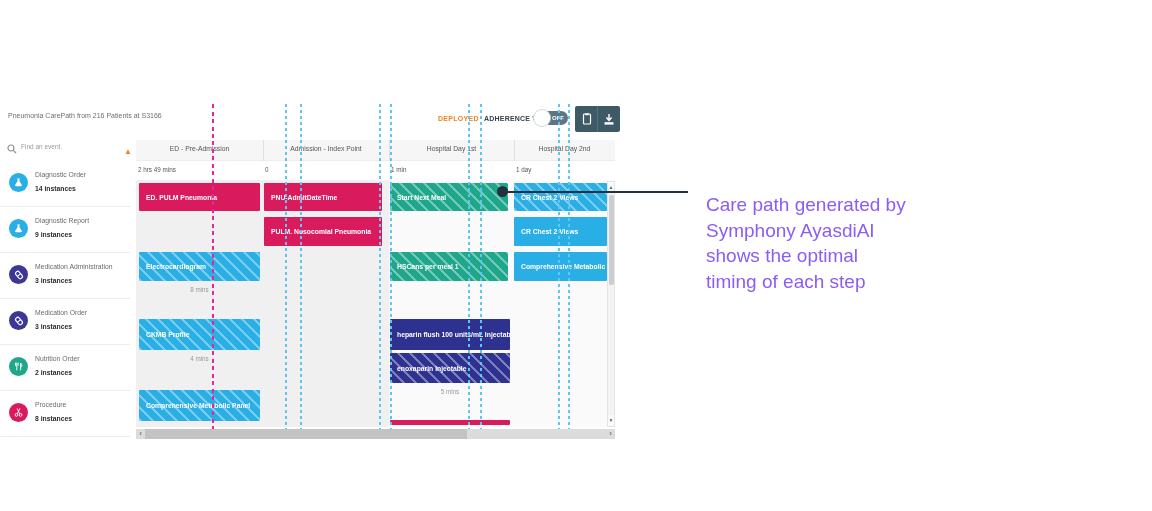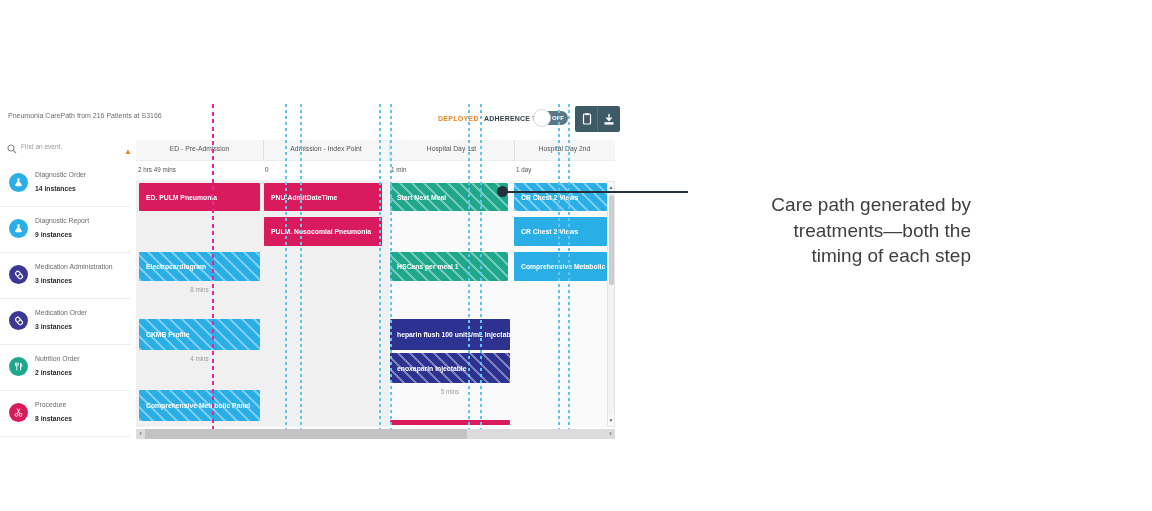--- a/index.html
+++ b/index.html
@@ -54,21 +54,21 @@
   .vscroll { position:absolute; left:471px; top:41px; width:8px; height:246px; background:#f3f3f3; border:1px solid #e4e4e4; }
   .vscroll .arr { position:absolute; left:0; width:6px; height:11px; font-size:5px; color:#666; text-align:center; line-height:11px; background:#f9f9f9; }
   .vscroll .thumb { position:absolute; left:0.5px; top:13px; width:5px; height:90px; background:#cdcdcd; border-radius:2px; }
   .hscroll { position:absolute; left:0; top:289px; width:479px; height:10px; background:#dcdcdc; }
   .hscroll .arr { position:absolute; top:0; width:9px; height:10px; font-size:8px; color:#555; text-align:center; line-height:9px; }
   .hscroll .thumb { position:absolute; left:9px; top:0; width:322px; height:10px; background:#c3c3c3; }
 
   
   .callout-line { position:absolute; left:503px; top:191px; width:185px; height:2px; background:#23313d; }
   .callout-dot { position:absolute; left:497px; top:186px; width:11px; height:11px; border-radius:50%; background:#23313d; }
-  .annotation { position:absolute; left:706px; top:192px; width:265px; font-size:19px; line-height:25.5px; color:#404040;text-align:right; }
+  .annotation { position:absolute; left:706px; top:192px; width:265px; font-size:19px; line-height:25.5px; color:#8b5cf6; }
 </style>
 </head>
 <body>
 <div id="canvas">
 
 
   <div class="app-title">Pneumonia CarePath from 216 Patients at S3166</div>
   <div class="deployed">DEPLOYED</div>
   <div class="adherence">ADHERENCE VIEW</div>
   <div class="toggle">
@@ -229,17 +229,18 @@
       <div class="arr" style="left:0;">‹</div>
       <div class="thumb"></div>
       <div class="arr" style="right:0;">›</div>
     </div>
   </div>
 
   <div class="callout-dot"></div>
   <div class="callout-line"></div>
   <div class="annotation" id="annotation">
       <div>Care path generated by</div>
-      <div>treatments—both the</div>
+      <div>Symphony AyasdiAI</div>
+      <div>shows the optimal</div>
       <div>timing of each step</div>
     </div>
 
 </div>
 
 </body></html>

